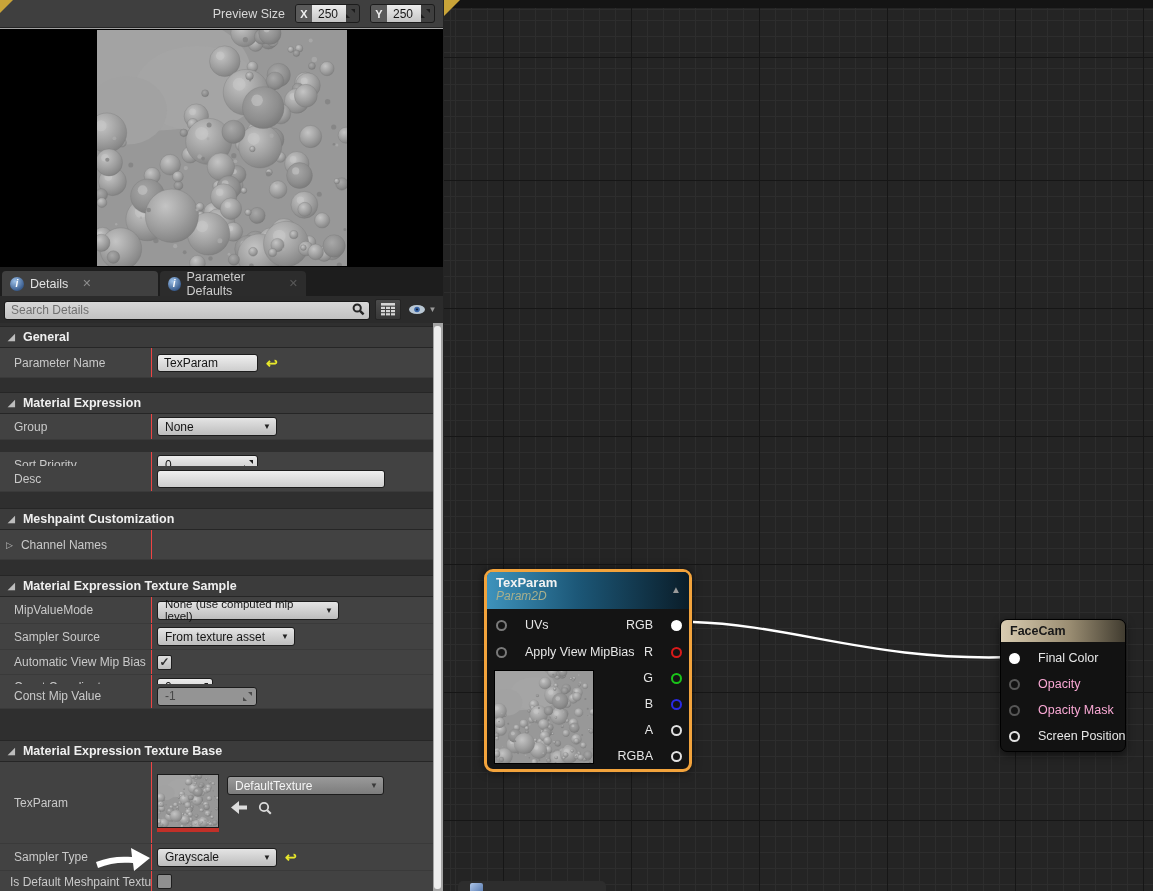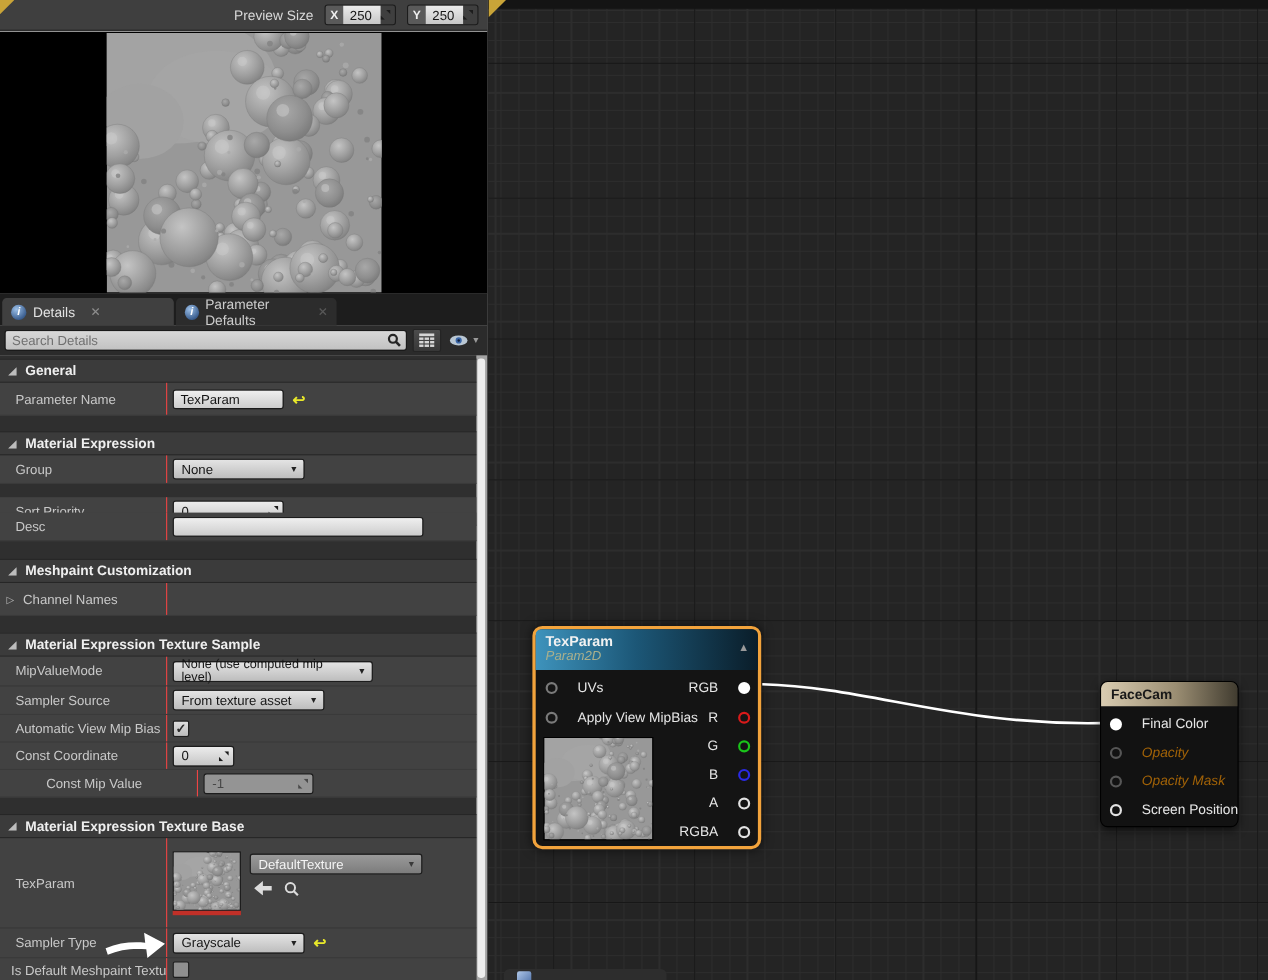--- a/index.html
+++ b/index.html
@@ -121,21 +121,21 @@
 
   
   #node-facecam { position:absolute; left:556px; top:619px; width:126px; height:133px;
                   background:#121212; border:1px solid #000; border-radius:7px; z-index:4;
                   box-shadow:0 3px 8px rgba(0,0,0,0.55); }
   #node-facecam .nheader { height:22px; border-radius:6px 6px 0 0;
                   background:linear-gradient(90deg,#d9ccb1 0%, #9a8d72 55%, #413c30 100%);
                   display:flex; align-items:center; padding-left:9px; }
   #node-facecam .nheader .ntitle { color:#191919; font-size:12.5px; }
   .pin-row.disabled .pin { border-color:#565656; }
-  .pin-row.disabled .pin-label { color:#a16207;font-style:italic; }
+  .pin-row.disabled .pin-label { color:#f9a8d4; }
 
   
   #bottom-tab { position:absolute; left:14px; top:881px; width:148px; height:10px; background:#2d2d2d;
                 border-radius:5px 5px 0 0; display:flex; padding:2px 0 0 12px; }
   #bottom-tab .doc-icon { width:13px; height:10px; border-radius:2px;
                 background:linear-gradient(135deg,#aec6e8,#5577ad); }
 
   
   #annotation-arrow { position:absolute; left:94px; top:843px; z-index:5; }
 </style>
@@ -520,21 +520,21 @@
             <span>0</span>
             <span class="glyph">
                 <svg width="9" height="9">
                   <path d="M5 0 H9 V4 Z" fill="#1c1c1c"></path>
                   <path d="M0 5 V9 H4 Z" fill="#1c1c1c"></path>
                 </svg>
               </span>
           </div>
         </div>
       </div>
-      <div class="row" style="top:377px; height:25px;padding-left:28px;">
+      <div class="row" style="top:361px; height:25px;">
         <div class="rlabel">Const Mip Value</div>
         <div class="rvalue">
           <div class="spinbox disabled" style="width:100px;">
             <span>-1</span>
             <span class="glyph">
                 <svg width="9" height="9">
                   <path d="M5 0 H9 V4 Z" fill="#4a4a4a"></path>
                   <path d="M0 5 V9 H4 Z" fill="#4a4a4a"></path>
                 </svg>
               </span>

